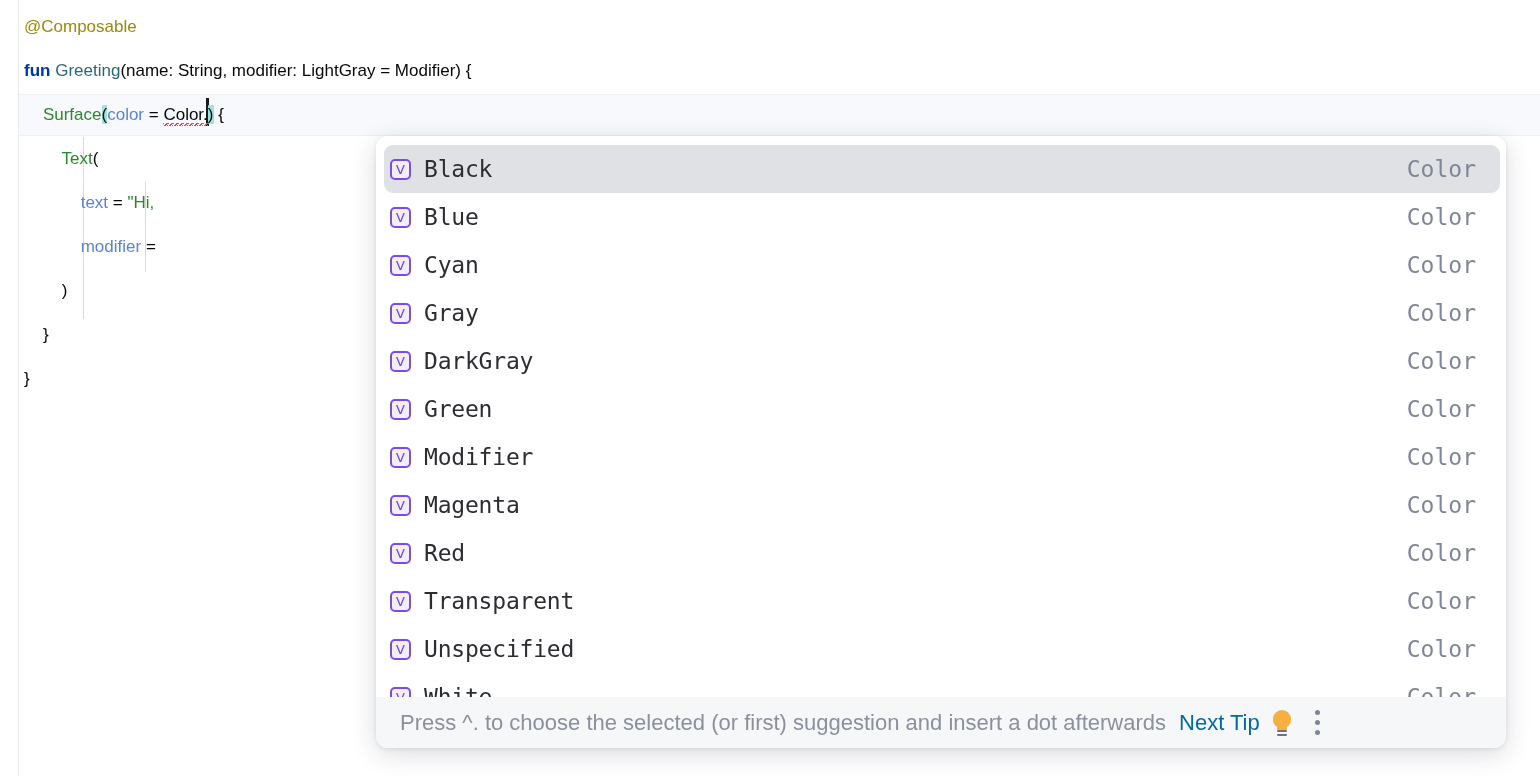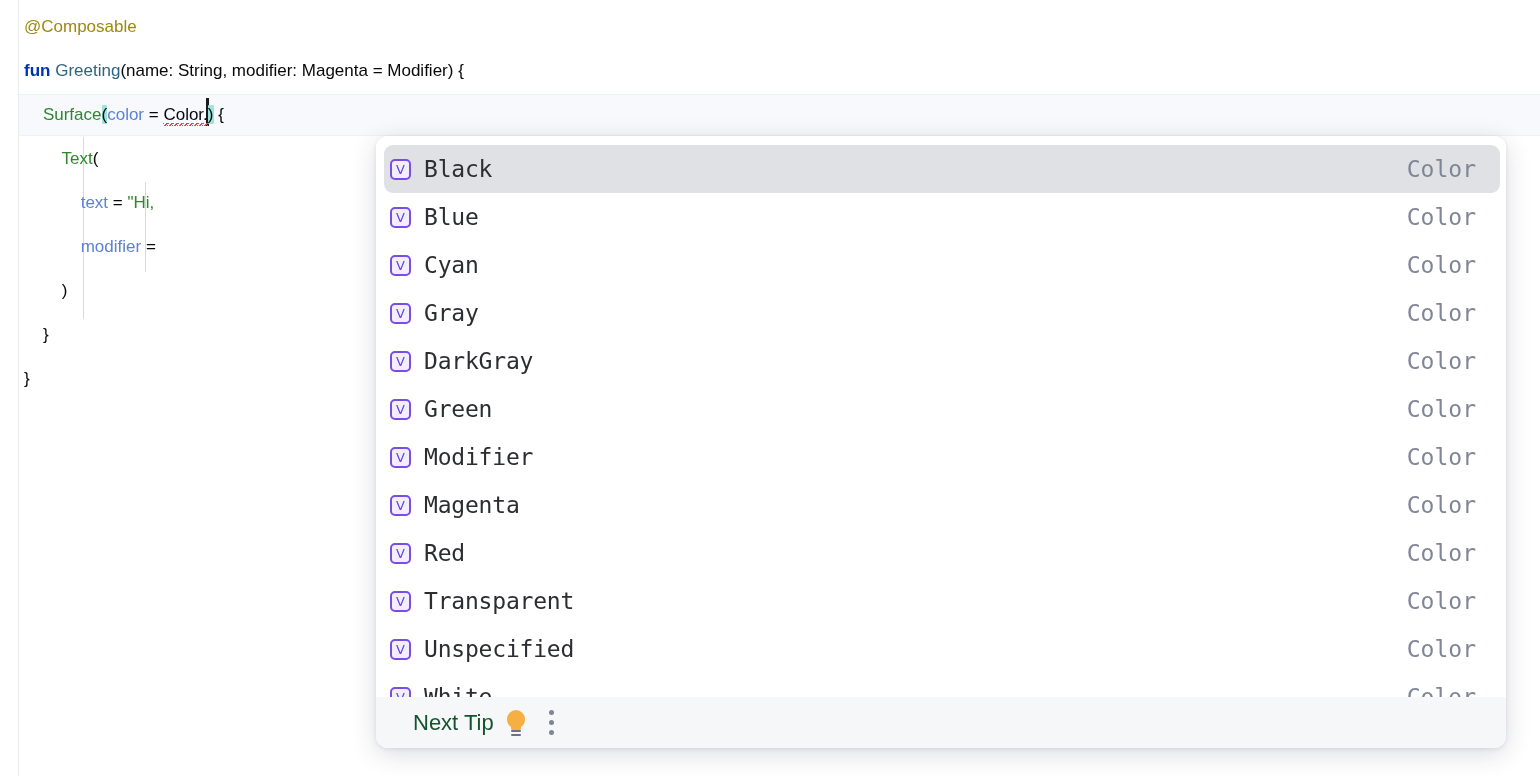--- a/index.html
+++ b/index.html
@@ -175,21 +175,21 @@
   }
   #hint-text {
     font-family: "Liberation Sans", sans-serif;
     font-size: 22px;
     color: #8b909c;
     white-space: nowrap;
   }
   #next-tip-link {
     font-family: "Liberation Sans", sans-serif;
     font-size: 22px;
-    color: #14532d;
+    color: #0369a1;
     margin-left: 13px;
     cursor: pointer;
     white-space: nowrap;
   }
   .bulb-icon {
     margin-left: 11px;
     width: 22px; height: 26px;
     position: relative;
   }
   .bulb-icon .bulb-head {
@@ -235,21 +235,21 @@
 </head>
 <body>
 
 <div id="editor">
   <div class="caret-row-highlight"></div>
   <div class="gutter-line"></div>
   <div class="indent-guide" id="ig1"></div>
   <div class="indent-guide" id="ig2"></div>
   <div id="code-lines">
       <div class="code-line" style="top: 5px; left: 24px;"><span class="tok-ann">@Composable</span></div>
-      <div class="code-line" style="top: 49px; left: 24px;"><span class="tok-kw">fun</span><span class="tok-plain"> </span><span class="tok-fn">Greeting</span><span class="tok-plain">(name: String, modifier: Magenta = Modifier) {</span></div>
+      <div class="code-line" style="top: 49px; left: 24px;"><span class="tok-kw">fun</span><span class="tok-plain"> </span><span class="tok-fn">Greeting</span><span class="tok-plain">(name: String, modifier: LightGray = Modifier) {</span></div>
       <div class="code-line" style="top: 93px; left: 24px;"><span class="tok-plain">    </span><span class="tok-call">Surface</span><span class="tok-plain brk-hl">(</span><span class="tok-param">color</span><span class="tok-plain"> = </span><span class="tok-plain err-underline">Color.</span><span class="caret"></span><span class="tok-plain brk-hl">)</span><span class="tok-plain"> {</span></div>
       <div class="code-line" style="top: 137px; left: 24px;"><span class="tok-plain">        </span><span class="tok-call">Text</span><span class="tok-plain">(</span></div>
       <div class="code-line" style="top: 181px; left: 24px;"><span class="tok-plain">            </span><span class="tok-param">text</span><span class="tok-plain"> = </span><span class="tok-str">"Hi,</span></div>
       <div class="code-line" style="top: 225px; left: 24px; text-align: center;"><span class="tok-plain">            </span><span class="tok-param">modifier</span><span class="tok-plain"> = </span></div>
       <div class="code-line" style="top: 269px; left: 24px;"><span class="tok-plain">        )</span></div>
       <div class="code-line" style="top: 313px; left: 24px;"><span class="tok-plain">    }</span></div>
       <div class="code-line" style="top: 357px; left: 24px;"><span class="tok-plain">}</span></div>
     </div>
 </div>
 
@@ -311,20 +311,21 @@
         <span class="cmp-type">Color</span>
       </div>
       <div class="cmp-row">
         <span class="v-icon">V</span>
         <span class="cmp-label">White</span>
         <span class="cmp-type">Color</span>
       </div>
     </div>
 
   <div id="completion-footer">
+    <span id="hint-text">Press ^. to choose the selected (or first) suggestion and insert a dot afterwards</span>
     <span id="next-tip-link">Next Tip</span>
     <span class="bulb-icon">
       <span class="bulb-head"></span>
       <span class="bulb-neck"></span>
       <span class="bulb-base1"></span>
       <span class="bulb-base2"></span>
     </span>
     <span class="kebab-icon">
       <i></i>
         <i></i>

